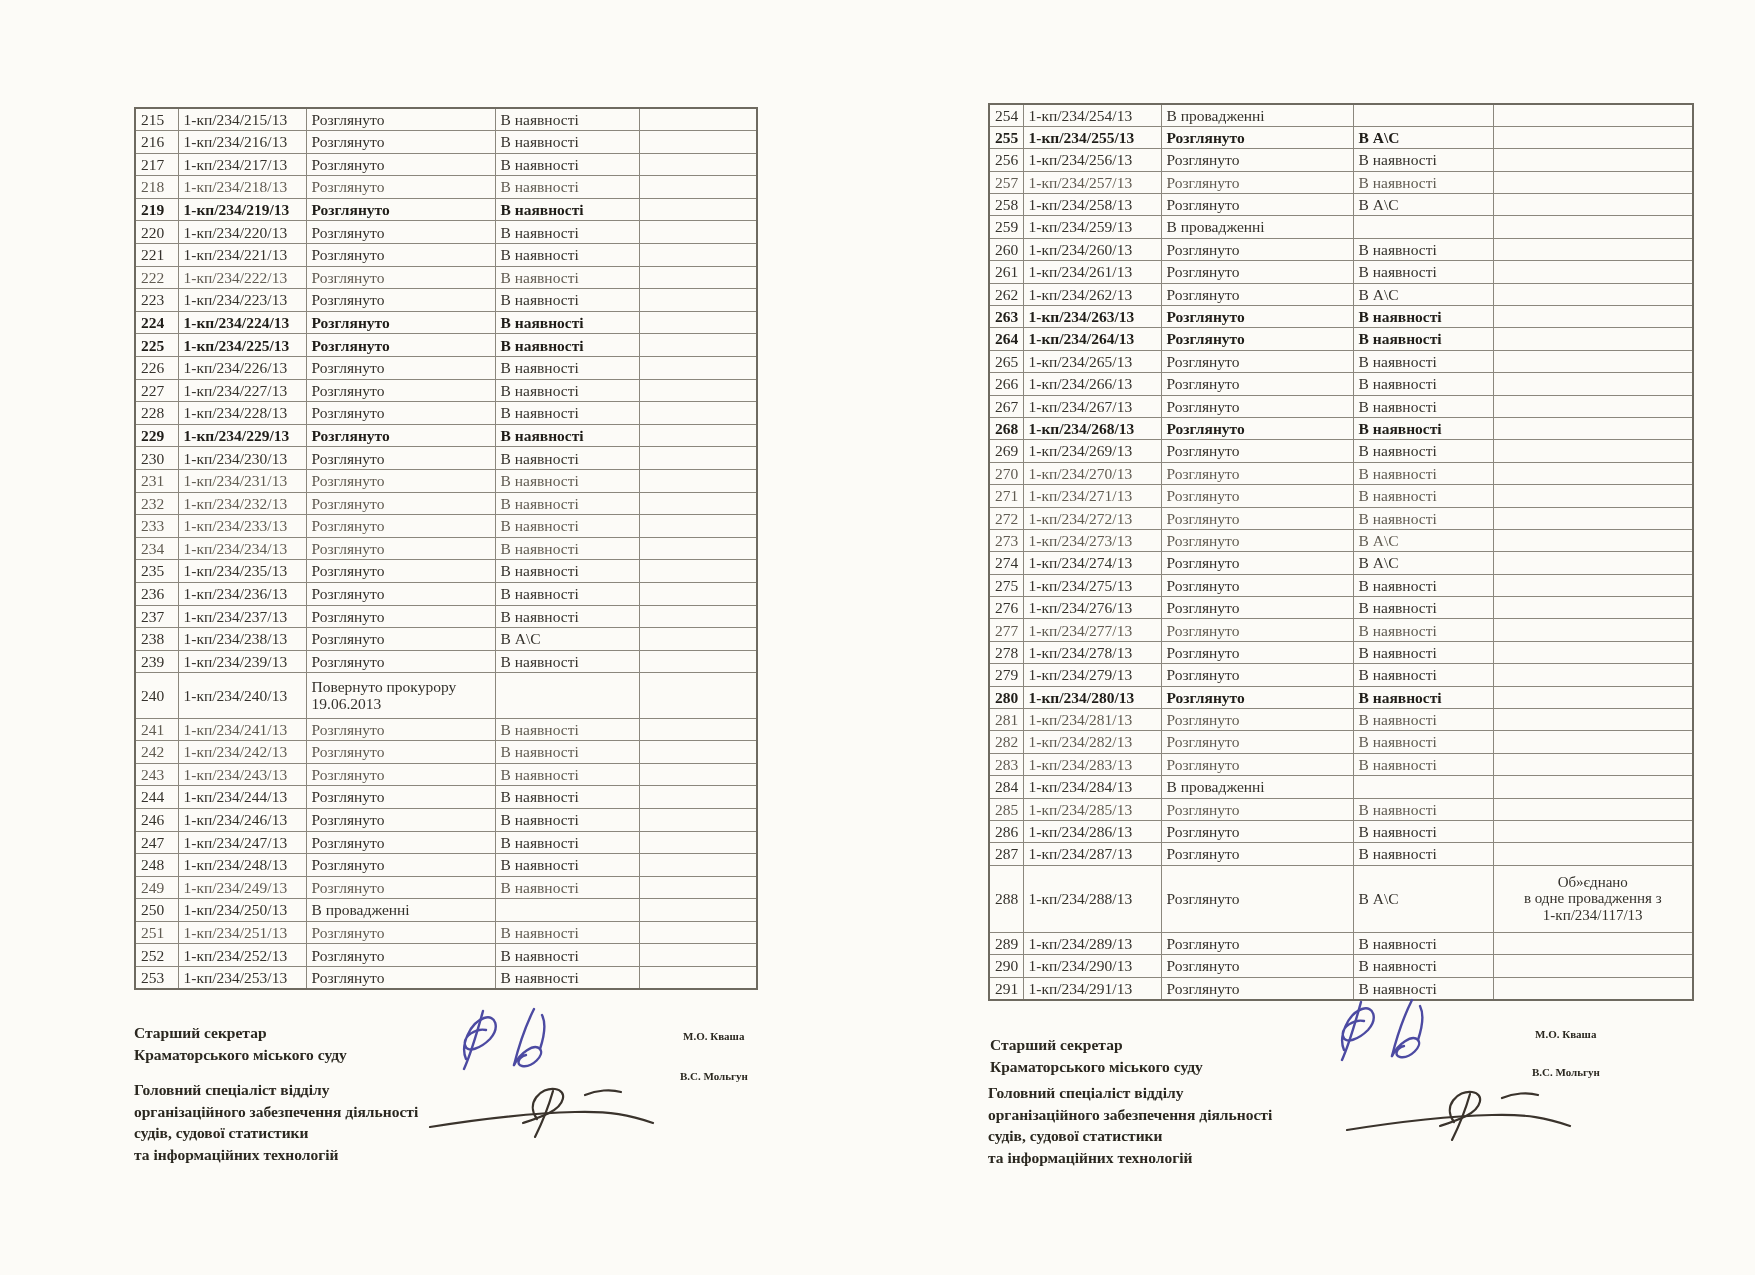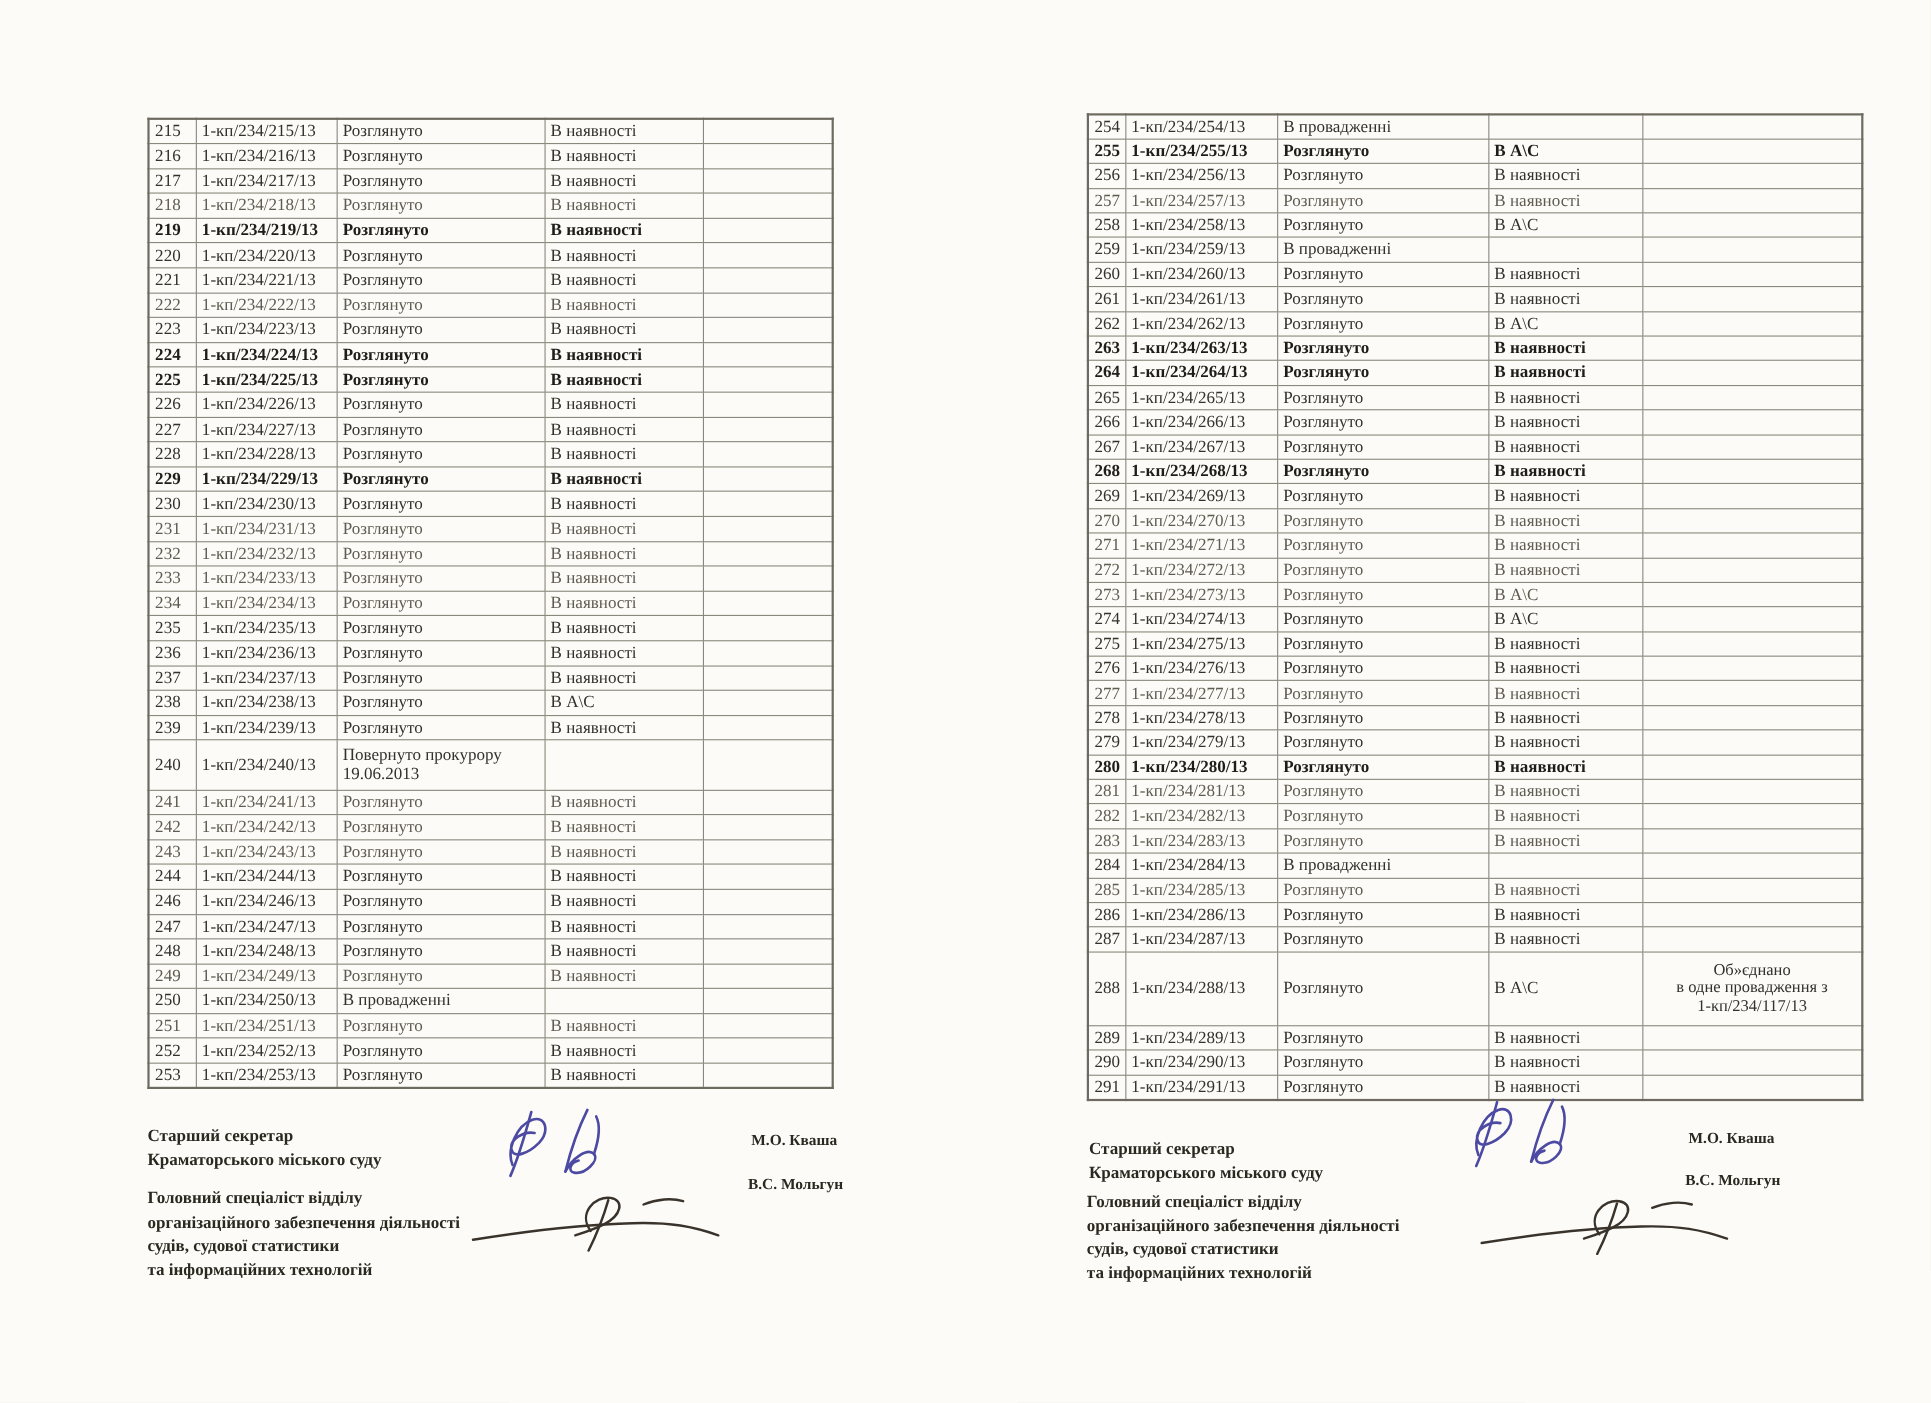--- a/index.html
+++ b/index.html
@@ -28,21 +28,21 @@
     overflow:hidden;
   }
   table.reg td:nth-child(5){text-align:center;font-size:15px;}
   table.reg tr.w-b td{font-weight:bold;color:#1f1d18;}
   table.reg tr.w-l td{color:#605b51;}
   #table-left{left:134px;top:107px;width:622px;}
   #table-right{left:988px;top:103px;width:704px;}
   
   .ftr{position:absolute;font-weight:bold;color:#2b2820;font-size:15.5px;line-height:22px;}
   .ftr div{white-space:nowrap;}
-  .name{position:absolute;font-weight:bold;color:#2b2820;font-size:14px;white-space:nowrap;}
+  .name{position:absolute;font-weight:bold;color:#2b2820;font-size:11px;white-space:nowrap;}
   .sig{position:absolute;}
   .sig svg{display:block;}
 </style>
 </head>
 <body>
 
 <div class="scan">
 
   <table class="reg" id="table-left">
     <colgroup>

